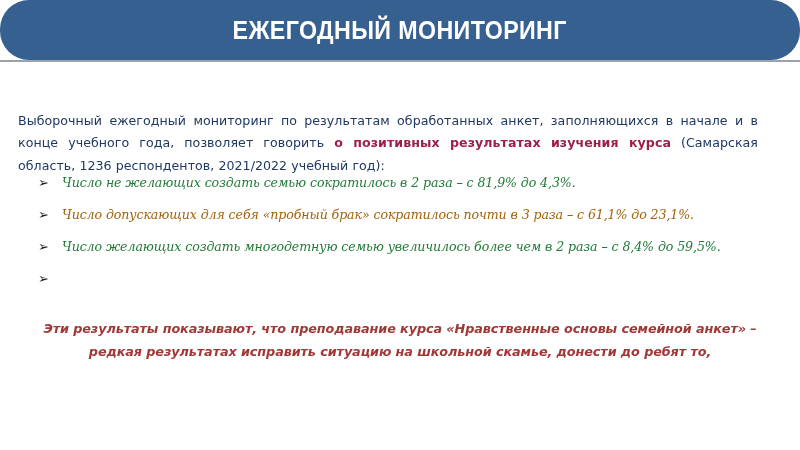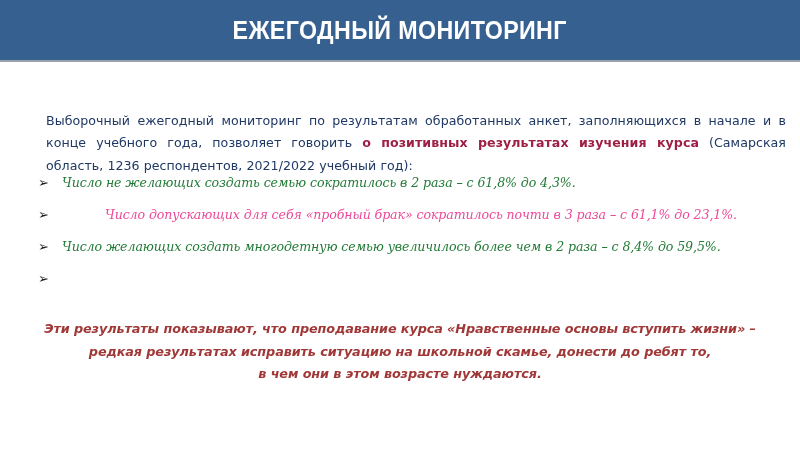--- a/index.html
+++ b/index.html
@@ -25,20 +25,21 @@
   .title-bar {
     position: absolute;
     left: 0;
     top: 0;
     width: 800px;
     height: 60px;
     background: #36608f;
     display: flex;
     align-items: center;
     justify-content: center;
+    border-radius: 29px;
   }
   .title-text {
     color: #ffffff;
     font-family: "Liberation Sans", sans-serif;
     font-weight: bold;
     font-size: 25px;
     letter-spacing: 0.4px;
     line-height: 1;
     transform: scaleX(0.93);
     transform-origin: center;
@@ -49,21 +50,21 @@
     left: 0;
     top: 60px;
     width: 800px;
     height: 2px;
     background: #9aa2ab;
   }
 
   
   .intro {
     position: absolute;
-    left: 46px;
+    left: 18px;
     top: 97px;
     width: 740px;
     text-align: justify;
     text-align-last: left;
     font-family: "DejaVu Sans", sans-serif;
     font-size: 12.6px;
     line-height: 22.5px;
     color: #1f3864;
     letter-spacing: 0.05px;
   }
@@ -95,21 +96,21 @@
   .bullet-text {
     flex: 1 1 auto;
     font-family: "DejaVu Serif", serif;
     font-style: italic;
     font-size: 12.6px;
     line-height: 21px;
     letter-spacing: -0.1px;
     white-space: nowrap;
   }
   .bullet-green  { color: #217a36; }
-  .bullet-blue   { color: #ec4899; text-align: center; }
+  .bullet-blue   { color: #a16207; }
 
   
   .conclusion {
     position: absolute;
     left: 14px;
     top: 318px;
     width: 772px;
     text-align: center;
     font-family: "DejaVu Sans", sans-serif;
     font-style: italic;
@@ -130,38 +131,37 @@
     <div class="title-text">ЕЖЕГОДНЫЙ МОНИТОРИНГ</div>
   </div>
   <div class="title-rule"></div>
 
   <p class="intro"><span>Выборочный ежегодный мониторинг по результатам обработанных анкет, заполняющихся в начале и в конце учебного года, позволяет говорить </span><span class="accent">о позитивных результатах изучения курса</span><span> (Самарская область, 1236 респондентов, 2021/2022 учебный год):</span></p>
 
   <div class="bullets">
 
     <div class="bullet-row">
       <span class="bullet-arrow">➢</span>
-      <span class="bullet-text bullet-green">Число не желающих создать семью сократилось в 2 раза – с 61,8% до 4,3%.</span>
+      <span class="bullet-text bullet-green">Число не желающих создать семью сократилось в 2 раза – с 81,9% до 4,3%.</span>
     </div>
 
     <div class="bullet-row">
       <span class="bullet-arrow">➢</span>
       <span class="bullet-text bullet-blue">Число допускающих для себя «пробный брак» сократилось почти в 3 раза – с 61,1% до 23,1%.</span>
     </div>
 
     <div class="bullet-row">
       <span class="bullet-arrow">➢</span>
       <span class="bullet-text bullet-green">Число желающих создать многодетную семью увеличилось более чем  в 2 раза – с 8,4% до 59,5%.</span>
     </div>
 
     <div class="bullet-row">
       <span class="bullet-arrow">➢</span>
     </div>
 
   </div>
 
   <div class="conclusion">
-    <span class="cline">Эти результаты показывают, что преподавание курса «Нравственные основы вступить жизни» –</span>
+    <span class="cline">Эти результаты показывают, что преподавание курса «Нравственные основы семейной анкет» –</span>
     <span class="cline">редкая результатах исправить ситуацию на школьной скамье, донести до ребят то,</span>
-    <span class="cline">в чем они в этом возрасте нуждаются.</span>
   </div>
 
 </div>
 
 </body></html>

